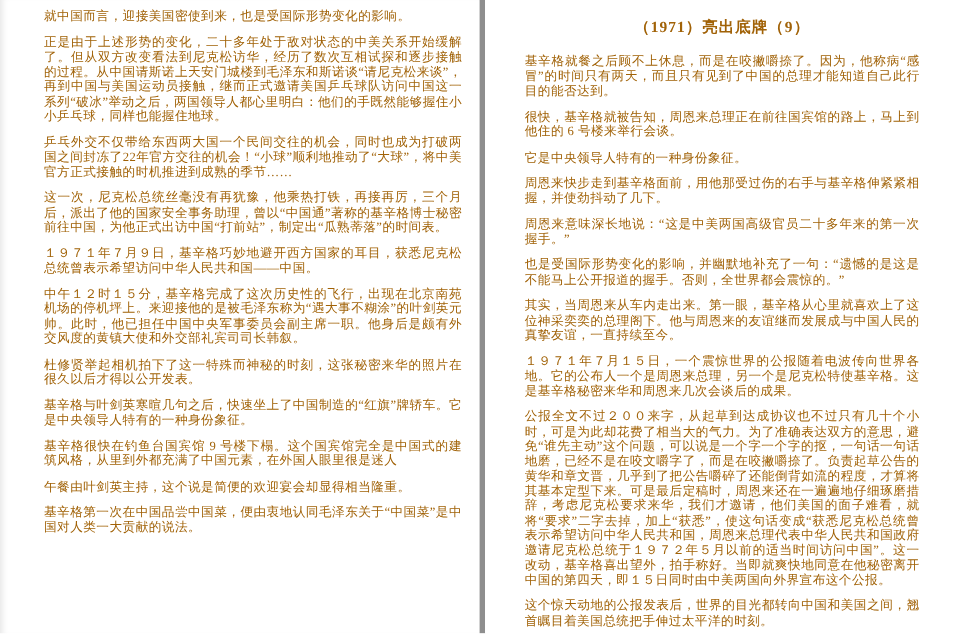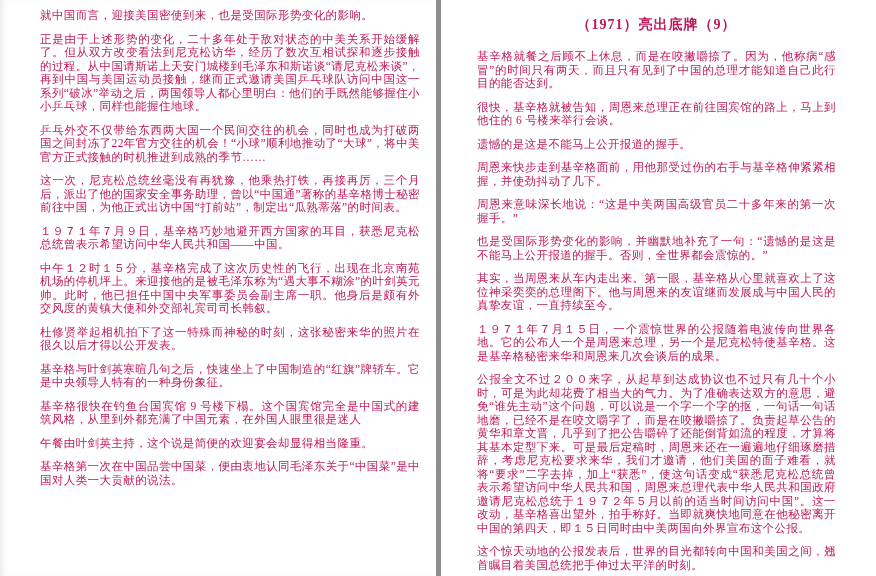--- a/index.html
+++ b/index.html
@@ -7,21 +7,21 @@
     padding: 0;
     background: #ffffff;
   }
   .spread {
     position: relative;
     width: 876px;
     height: 576px;
     background: #ffffff;
     overflow: hidden;
     font-family: "Liberation Serif", "DejaVu Serif", serif;
-    color: #be185d;
+    color: #a16207;
   }
   .page {
     position: absolute;
     top: 0;
     bottom: 0;
     background: #ffffff;
     box-sizing: border-box;
     overflow: hidden;
   }
   .page-left {
@@ -79,21 +79,21 @@
       </div>
   </div>
 
   <div class="divider"></div>
 
   <div class="page page-right">
     <div class="page-title">（1971）亮出底牌（9）</div>
     <div class="paragraphs">
         <p>基辛格就餐之后顾不上休息，而是在咬撇嚼捺了。因为，他称病“感冒”的时间只有两天，而且只有见到了中国的总理才能知道自己此行目的能否达到。</p>
         <p>很快，基辛格就被告知，周恩来总理正在前往国宾馆的路上，马上到他住的 6 号楼来举行会谈。</p>
-        <p>遗憾的是这是不能马上公开报道的握手。</p>
+        <p>它是中央领导人特有的一种身份象征。</p>
         <p>周恩来快步走到基辛格面前，用他那受过伤的右手与基辛格伸紧紧相握，并使劲抖动了几下。</p>
         <p>周恩来意味深长地说：“这是中美两国高级官员二十多年来的第一次握手。”</p>
         <p>也是受国际形势变化的影响，并幽默地补充了一句：“遗憾的是这是不能马上公开报道的握手。否则，全世界都会震惊的。”</p>
         <p>其实，当周恩来从车内走出来。第一眼，基辛格从心里就喜欢上了这位神采奕奕的总理阁下。他与周恩来的友谊继而发展成与中国人民的真挚友谊，一直持续至今。</p>
         <p>１９７１年７月１５日，一个震惊世界的公报随着电波传向世界各地。它的公布人一个是周恩来总理，另一个是尼克松特使基辛格。这是基辛格秘密来华和周恩来几次会谈后的成果。</p>
         <p>公报全文不过２００来字，从起草到达成协议也不过只有几十个小时，可是为此却花费了相当大的气力。为了准确表达双方的意思，避免“谁先主动”这个问题，可以说是一个字一个字的抠，一句话一句话地磨，已经不是在咬文嚼字了，而是在咬撇嚼捺了。负责起草公告的黄华和章文晋，几乎到了把公告嚼碎了还能倒背如流的程度，才算将其基本定型下来。可是最后定稿时，周恩来还在一遍遍地仔细琢磨措辞，考虑尼克松要求来华，我们才邀请，他们美国的面子难看，就将“要求”二字去掉，加上“获悉”，使这句话变成“获悉尼克松总统曾表示希望访问中华人民共和国，周恩来总理代表中华人民共和国政府邀请尼克松总统于１９７２年５月以前的适当时间访问中国”。这一改动，基辛格喜出望外，拍手称好。当即就爽快地同意在他秘密离开中国的第四天，即１５日同时由中美两国向外界宣布这个公报。</p>
         <p>这个惊天动地的公报发表后，世界的目光都转向中国和美国之间，翘首瞩目着美国总统把手伸过太平洋的时刻。</p>
       </div>
   </div>
 

